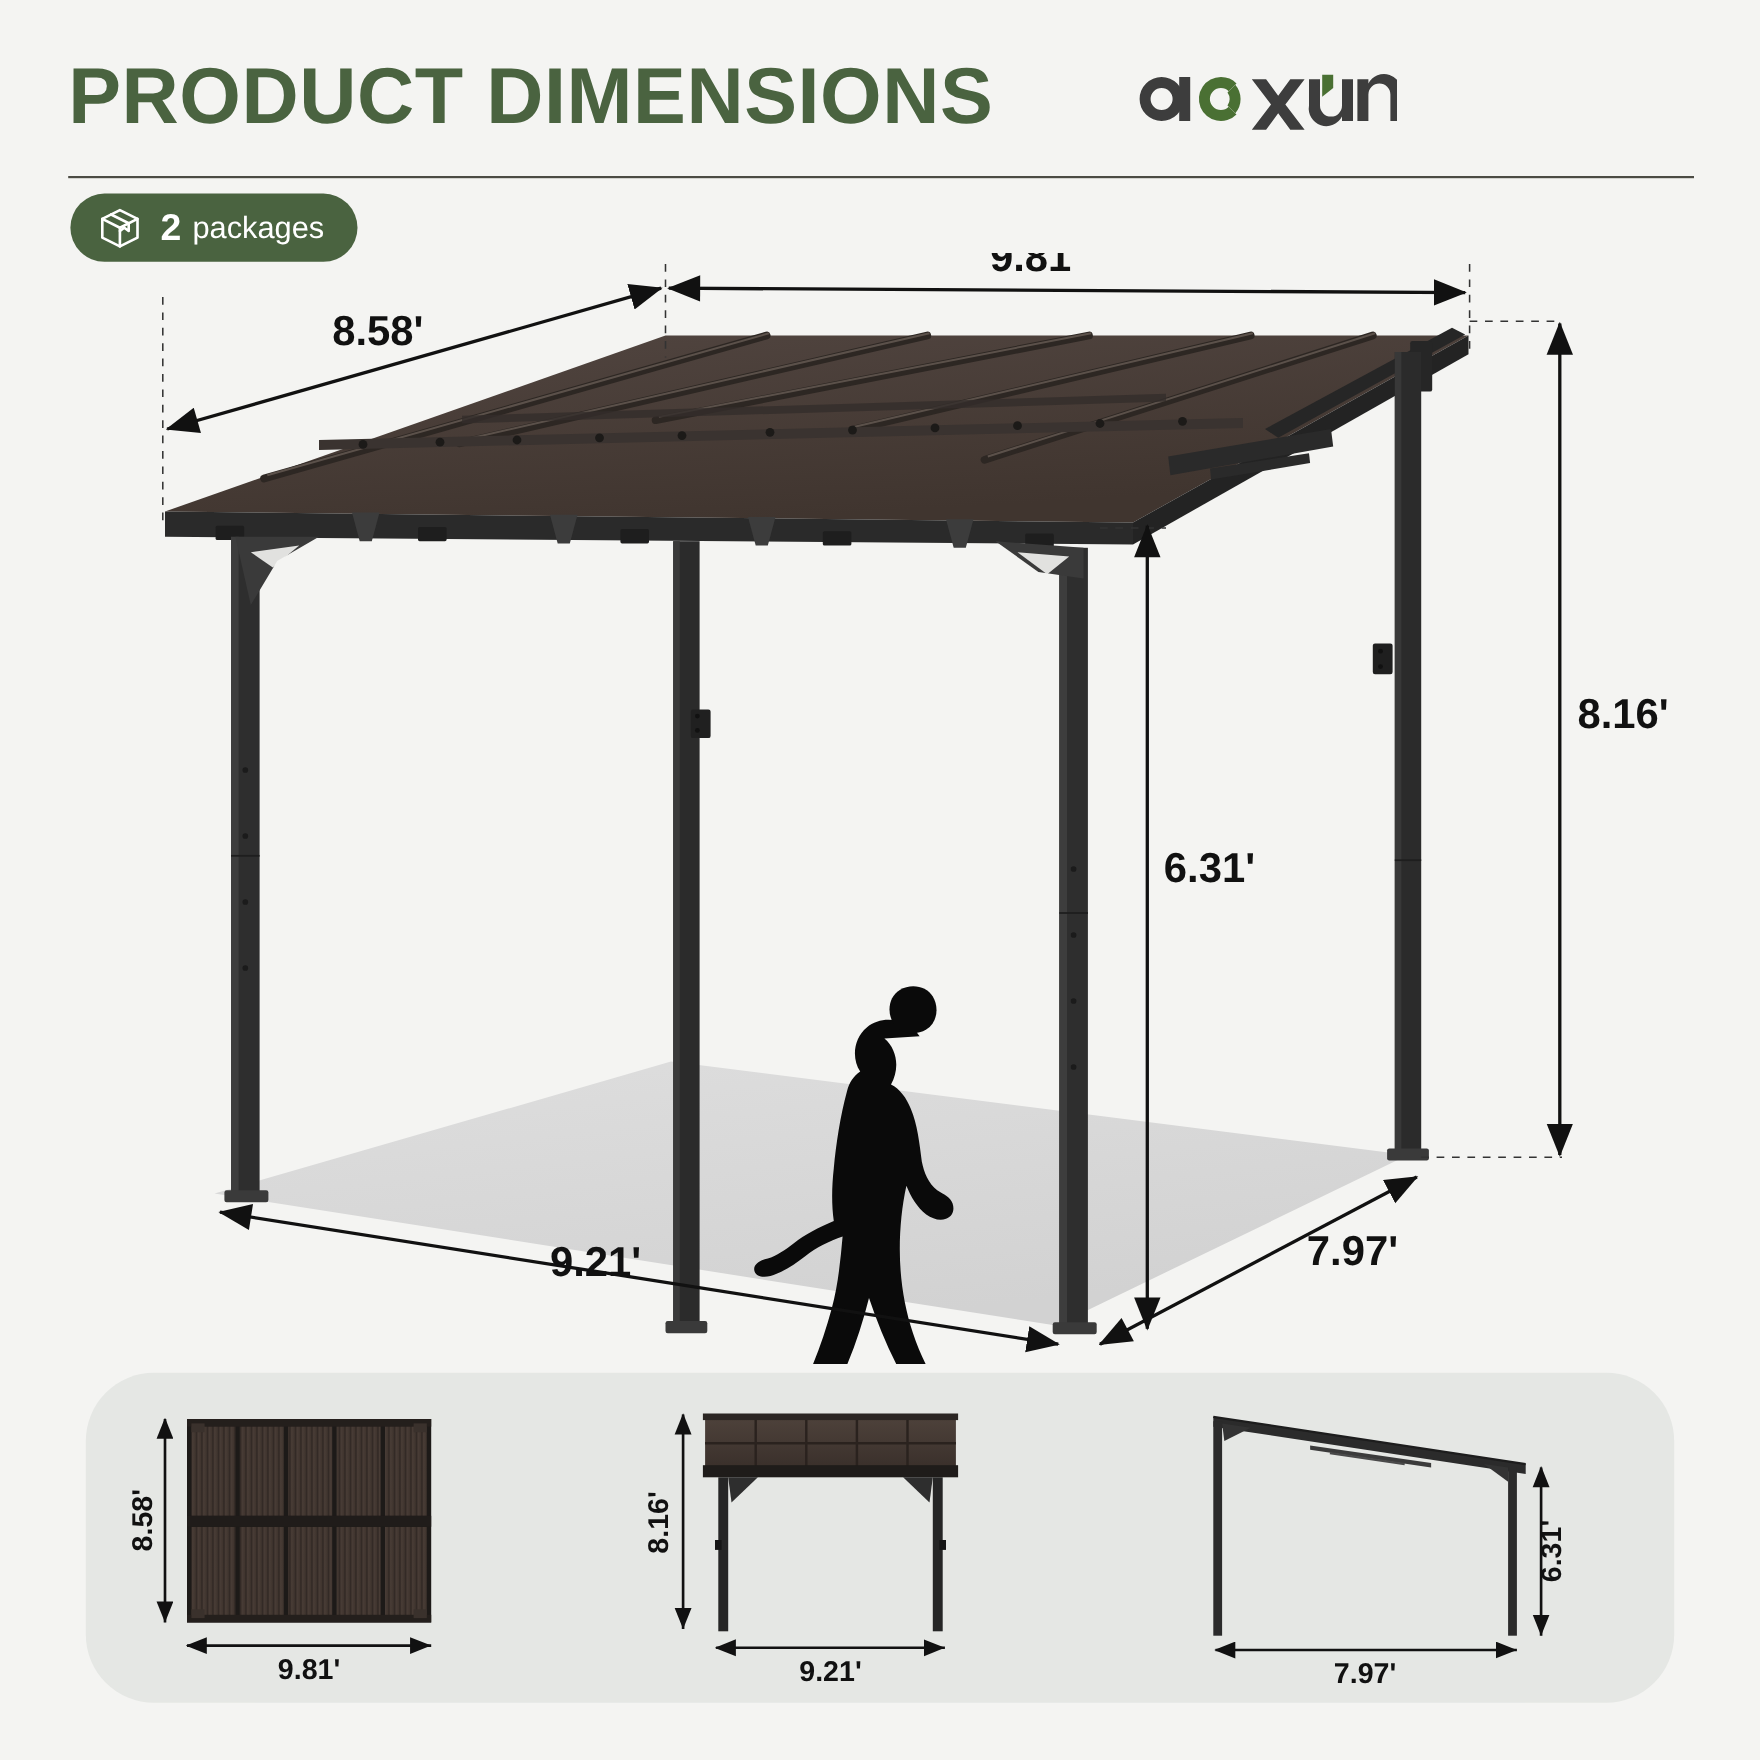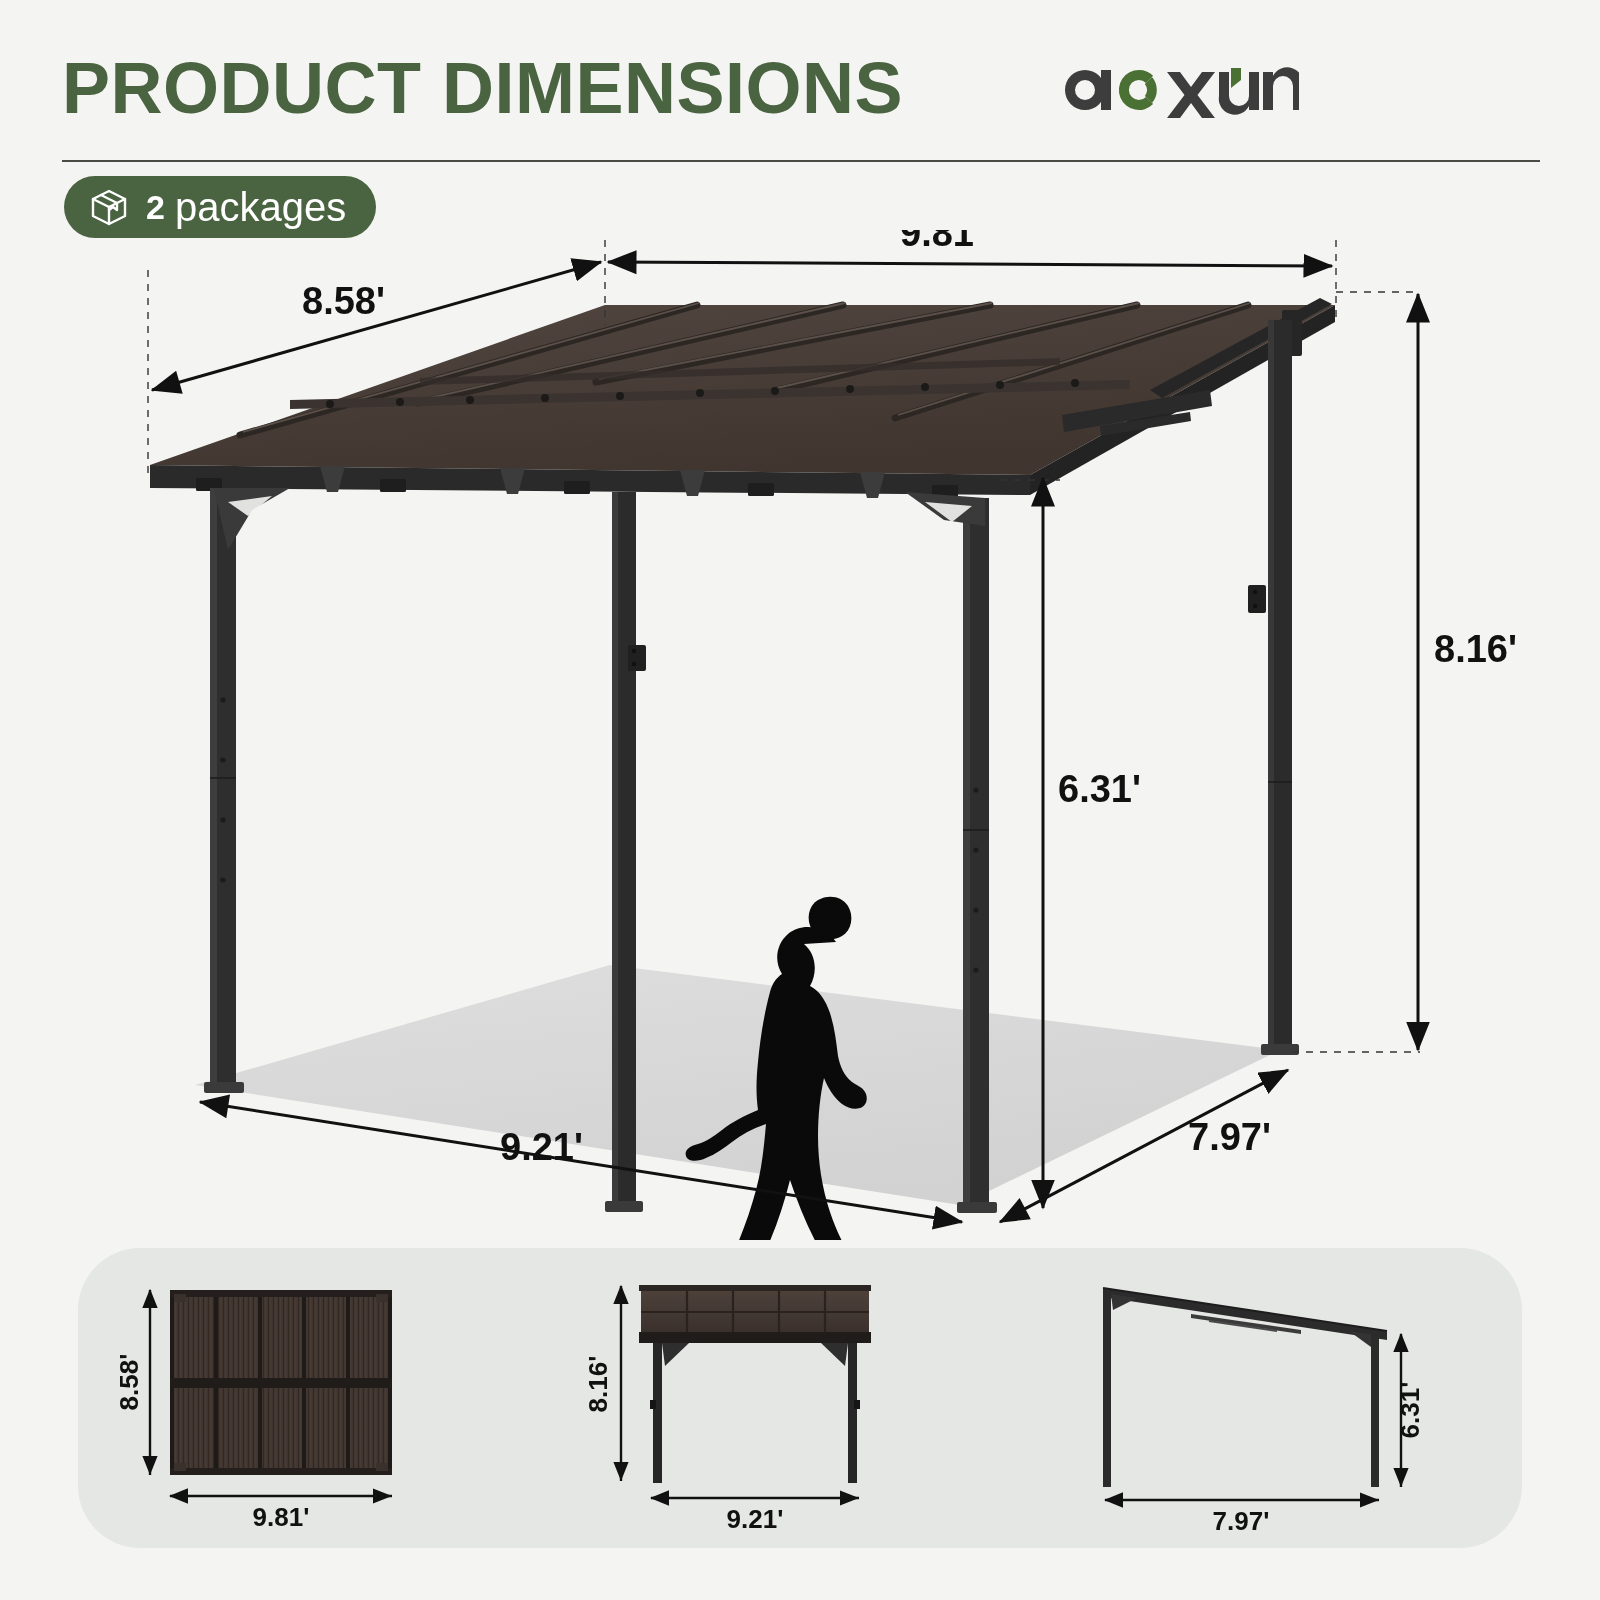--- a/index.html
+++ b/index.html
@@ -6,21 +6,20 @@
     margin: 0; padding: 0;
     width: 1600px; height: 1600px;
     background: #f4f4f2;
     font-family: "Liberation Sans", sans-serif;
     overflow: hidden;
   }
   #root {
     position: relative;
     width: 1348px; height: 1600px;
     background: #f4f4f2;
-    padding-left: 29px;
   }
 
   
   .page-title {
     position: absolute;
     left: 62px; top: 52px;
     font-size: 72px;
     font-weight: 800;
     letter-spacing: 0.5px;
     color: #4a6340;
@@ -52,21 +51,21 @@
   }
   .pkg-badge .box-icon { width: 42px; height: 42px; flex: 0 0 auto; }
   .pkg-badge .pkg-count {
     color: #ffffff;
     font-size: 34px;
     font-weight: 800;
     margin-left: 16px;
   }
   .pkg-badge .pkg-label {
     color: #ffffff;
-    font-size: 40px;
+    font-size: 28px;
     font-weight: 500;
     margin-left: 10px;
   }
 
   
   #hero { position: absolute; left: 0; top: 230px; width: 1600px; height: 1010px; }
   #hero svg { display: block; }
 
   .dim-text {
     font-family: "Liberation Sans", sans-serif;

